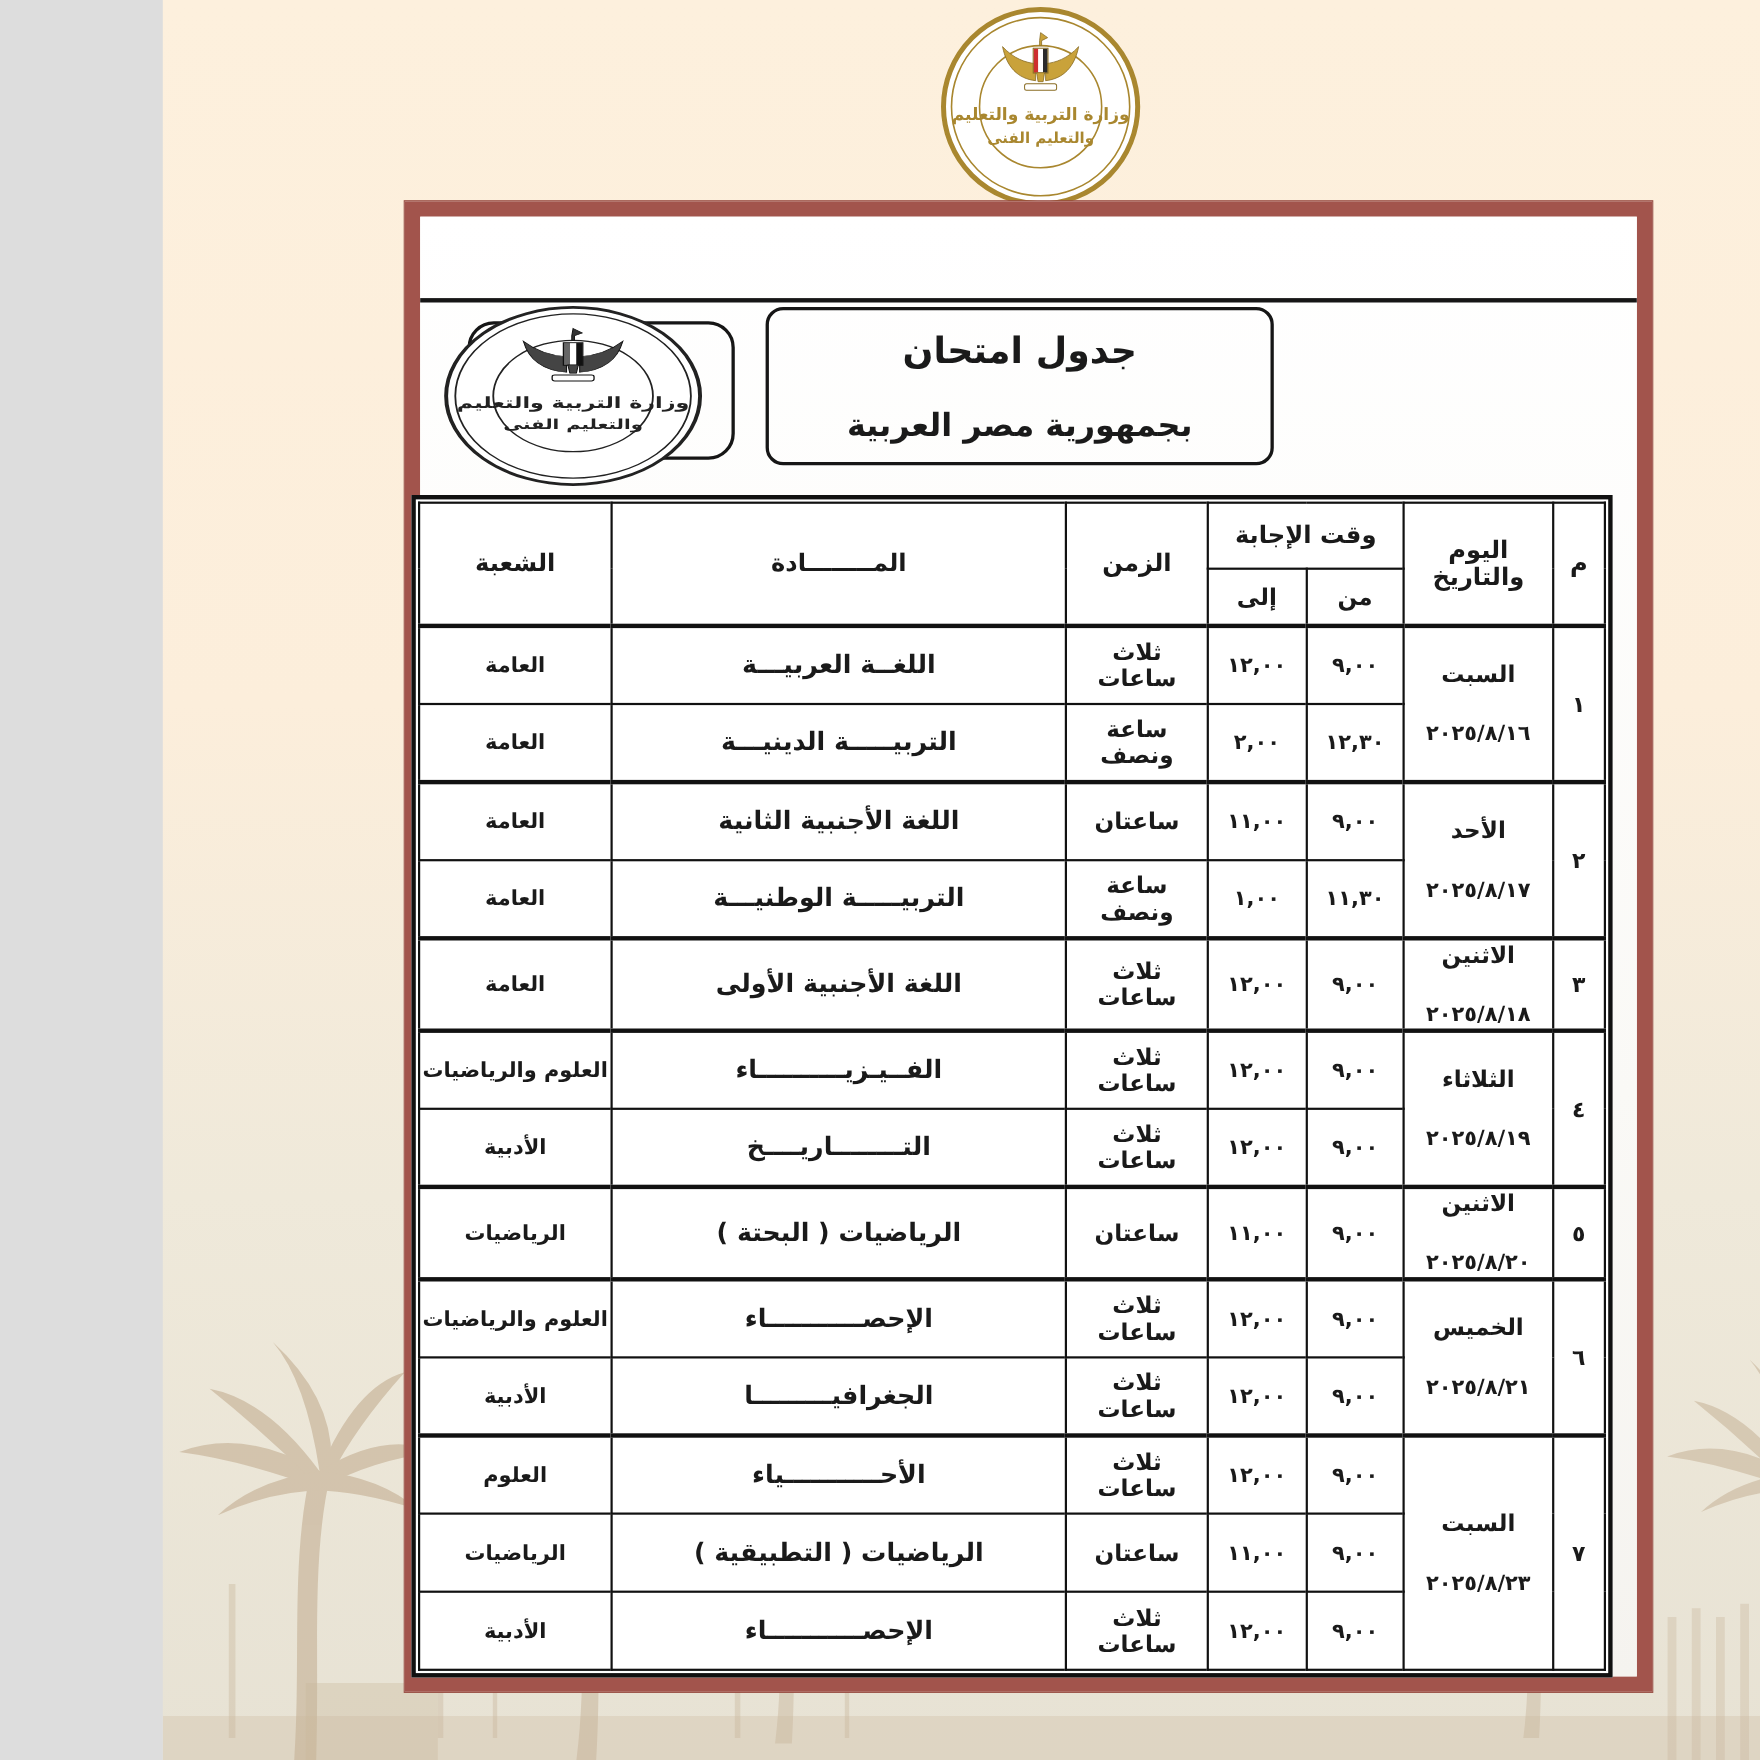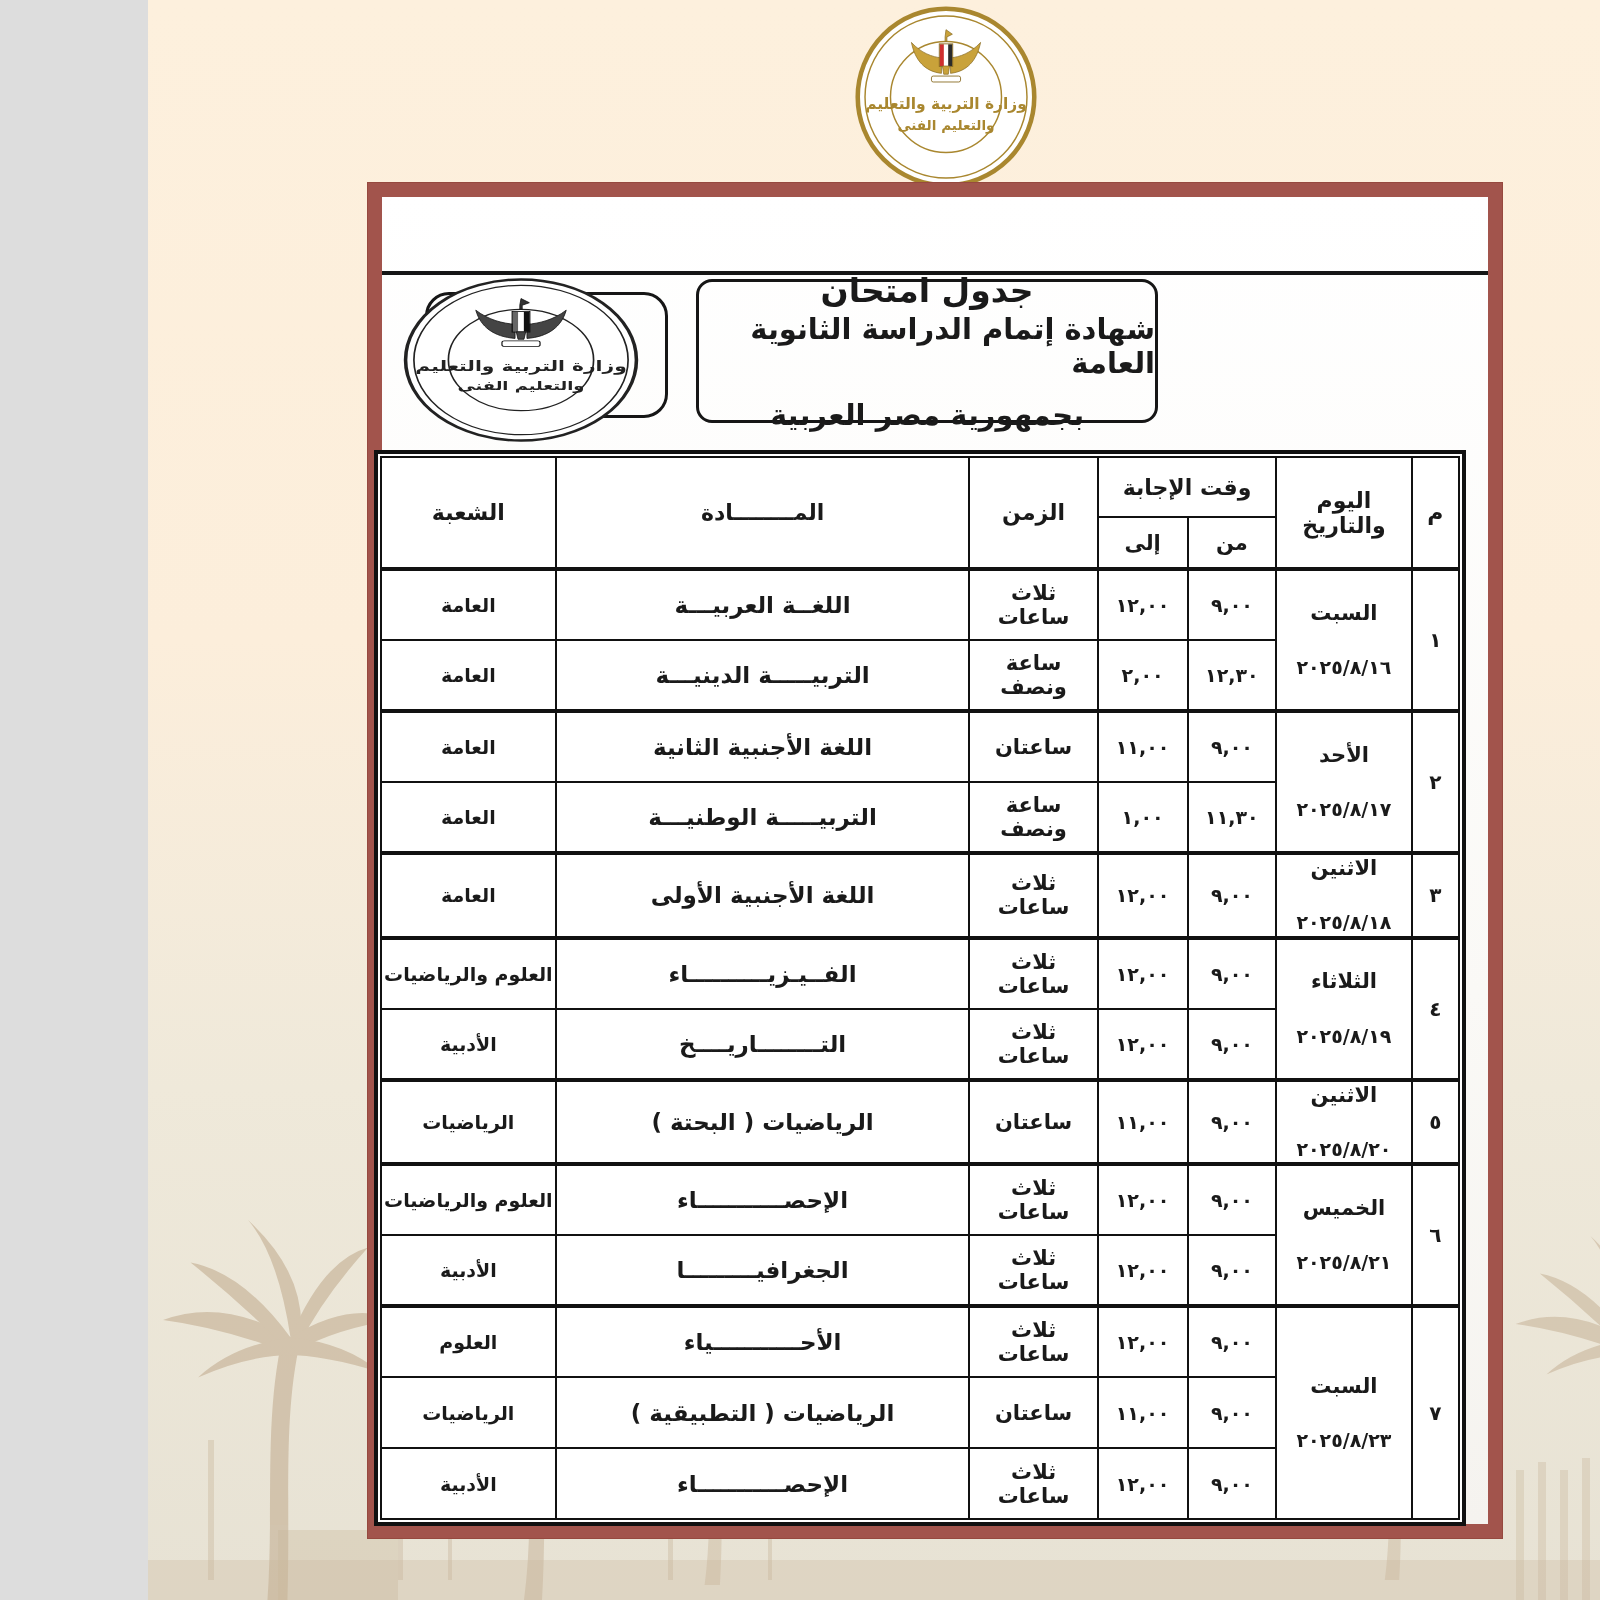--- a/index.html
+++ b/index.html
@@ -20,20 +20,21 @@
     position:absolute;right:820px;top:95px;width:237px;height:120px;
     border:3px solid #161616;border-radius:24px;
     display:flex;flex-direction:column;justify-content:center;align-items:center;gap:2px;
     font-weight:bold;font-size:25px;
   }
   .title-box{
     position:absolute;right:330px;top:82px;width:456px;height:138px;
     border:3px solid #161616;border-radius:16px;
     display:flex;flex-direction:column;justify-content:center;align-items:center;
     font-weight:bold;
+    gap:13px;
   }
   .title-line1{font-size:33px;}
   .title-line2{font-size:29px;margin-top:2px;}
   .title-line3{font-size:29px;margin-top:18px;}
   .doc-seal{position:absolute;left:20px;top:80px;width:238px;height:166px;}
   .ring-text{font-size:11px;font-weight:bold;letter-spacing:3.1px;font-family:"DejaVu Sans",sans-serif;}
   .seal-ar1{font-size:17px;font-weight:bold;}
   .seal-ar2{font-size:15px;font-weight:bold;}
   
   .table-wrap{position:absolute;right:22px;top:253px;width:1080px;border:4px solid #111;padding:2px;background:#fff;}
@@ -134,21 +135,20 @@
       <div class="top-rule"></div>
 
       <div class="session-box">
         <span>الدور الثانى</span>
         <span class="ltr">٢٠٢٥</span>
         <span>نظام جديد</span>
       </div>
 
       <div class="title-box">
         <span class="title-line1">جدول امتحان</span>
-        <span class="title-line2">شهادة إتمام الدراسة الثانوية العامة</span>
         <span class="title-line3">بجمهورية مصر العربية</span>
       </div>
 
       <div class="doc-seal">
         <svg viewBox="0 0 200 200" width="100%" height="100%" preserveAspectRatio="none" aria-hidden="true">
           <circle cx="100" cy="100" r="97" fill="#ffffff" stroke="#222" stroke-width="3"></circle>
           <circle cx="100" cy="100" r="90" fill="none" stroke="#222" stroke-width="1.4"></circle>
           <circle cx="100" cy="100" r="61" fill="none" stroke="#222" stroke-width="1.4"></circle>
           <path id="ringPathBw" d="M 24 100 A 76 76 0 0 0 176 100 A 76 76 0 0 0 24 100" fill="none"></path>
           <text class="ring-text" fill="#222">

